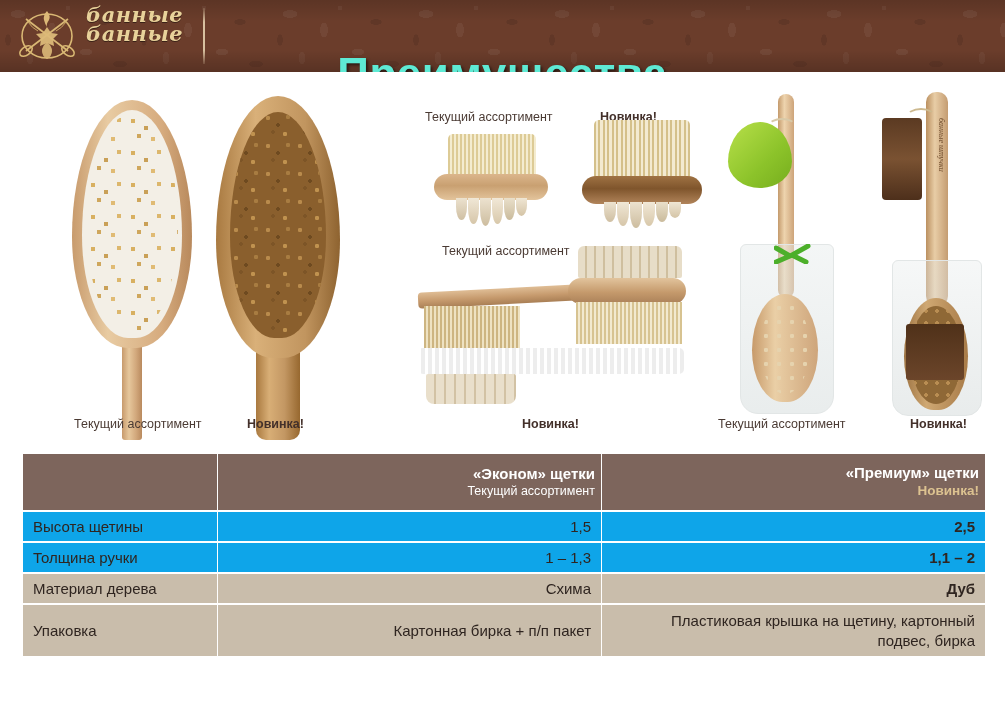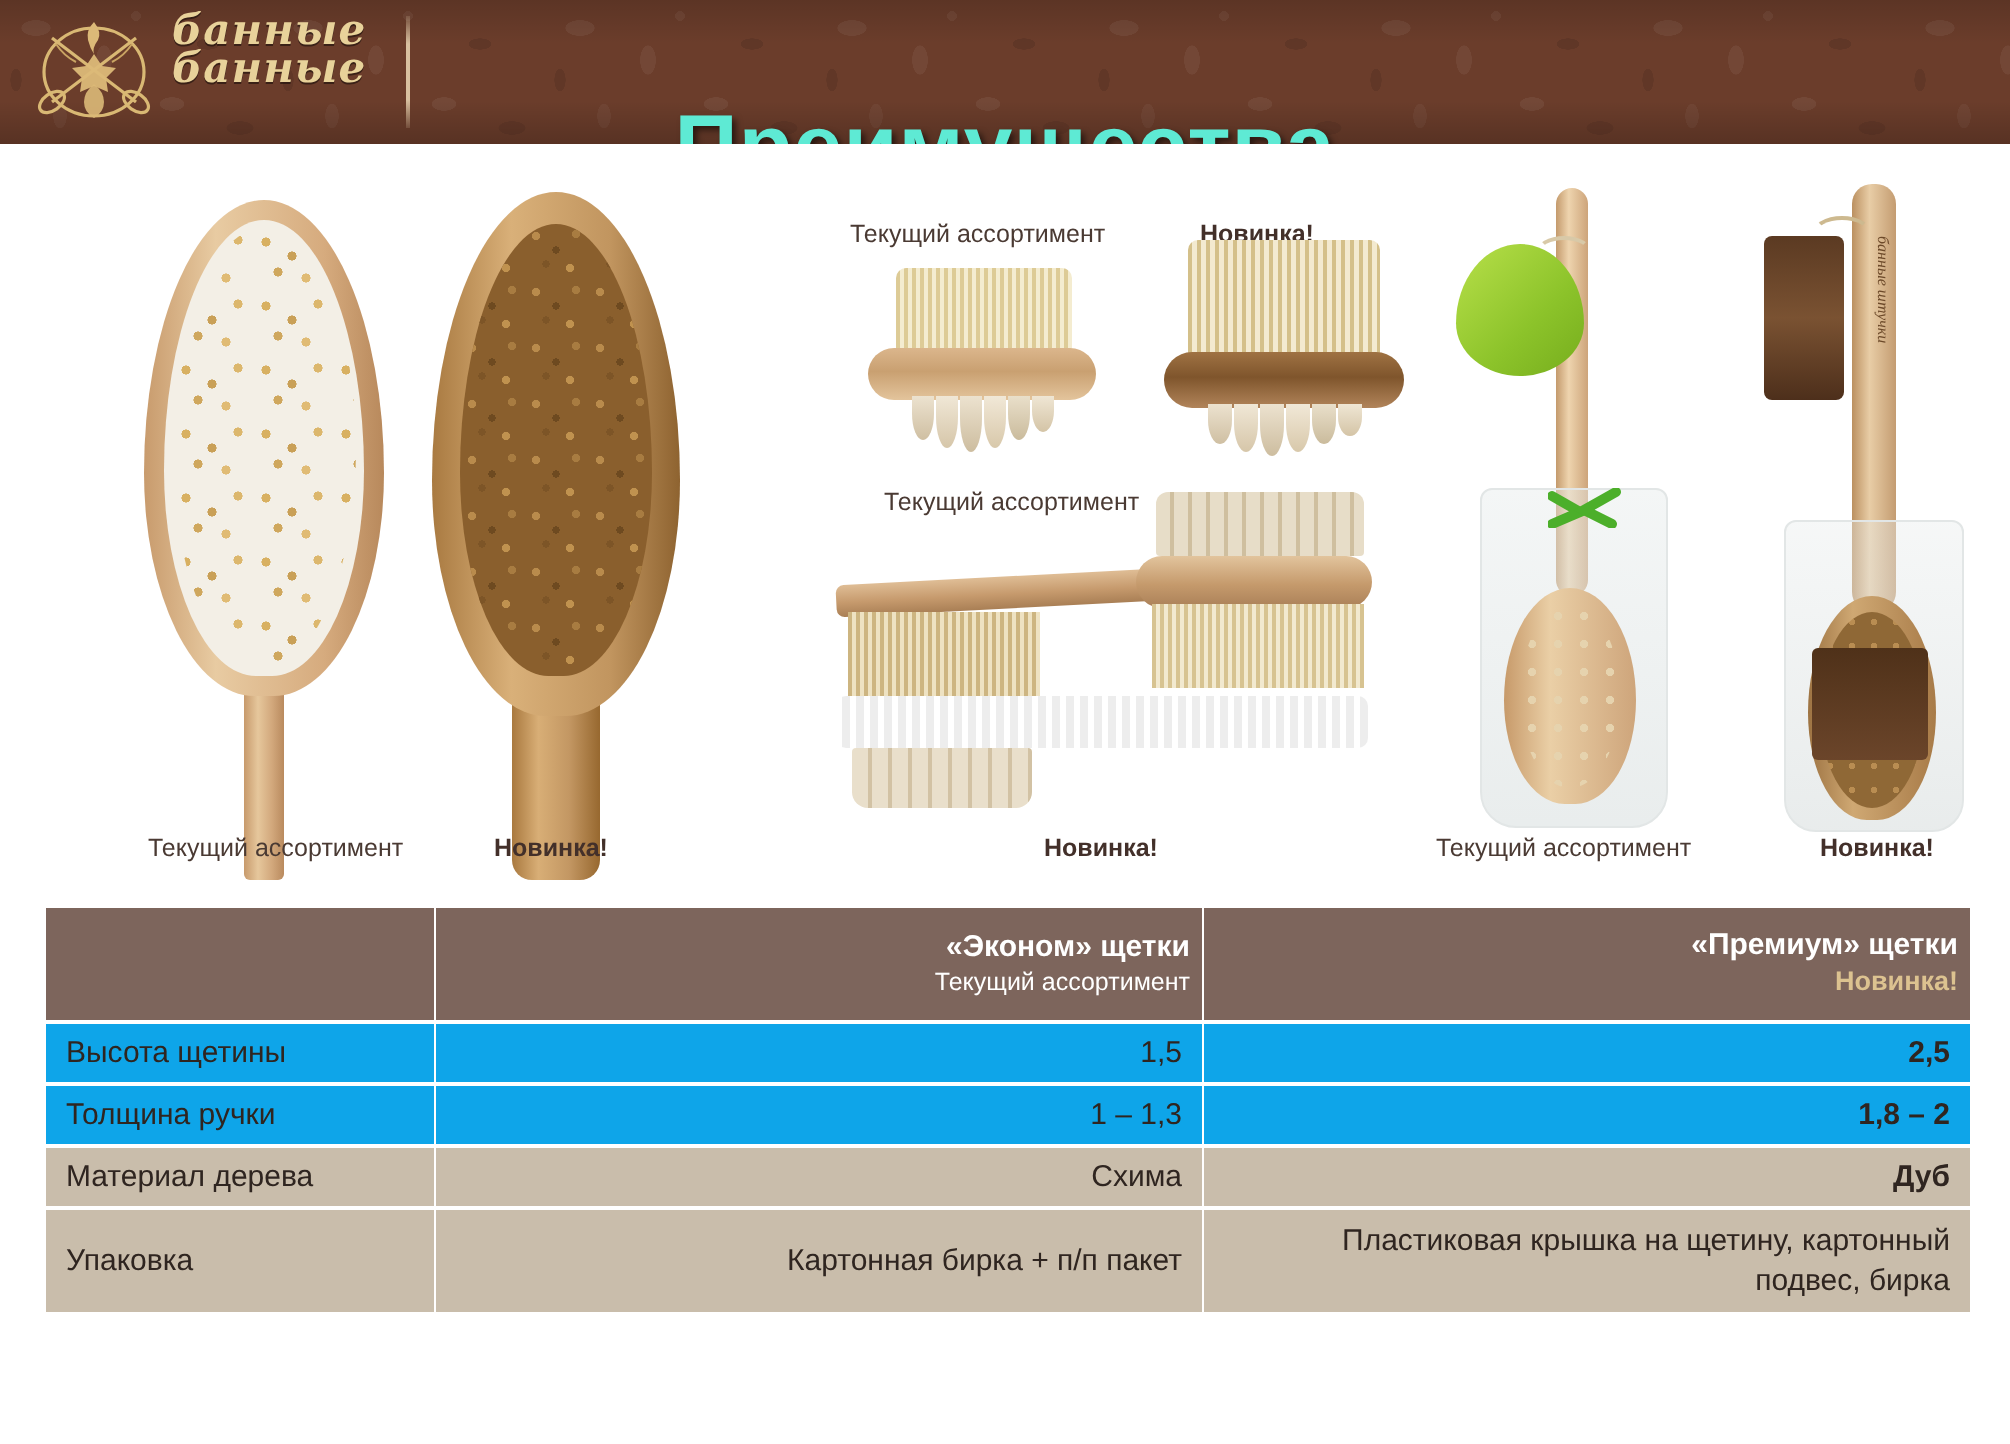--- a/index.html
+++ b/index.html
@@ -362,21 +362,21 @@
     <tr class="row plain">
       <td class="label">Высота щетины</td>
       <td class="val">1,5</td>
       <td class="val prem">2,5</td>
     </tr>
 
 
     <tr class="row plain">
       <td class="label">Толщина ручки</td>
       <td class="val">1 – 1,3</td>
-      <td class="val prem">1,8 – 2</td>
+      <td class="val prem">1,1 – 2</td>
     </tr>
 
     <tr class="row shade">
       <td class="label">Материал дерева</td>
       <td class="val">Схима</td>
       <td class="val prem">Дуб</td>
     </tr>
 
 
     <tr class="row shade">

